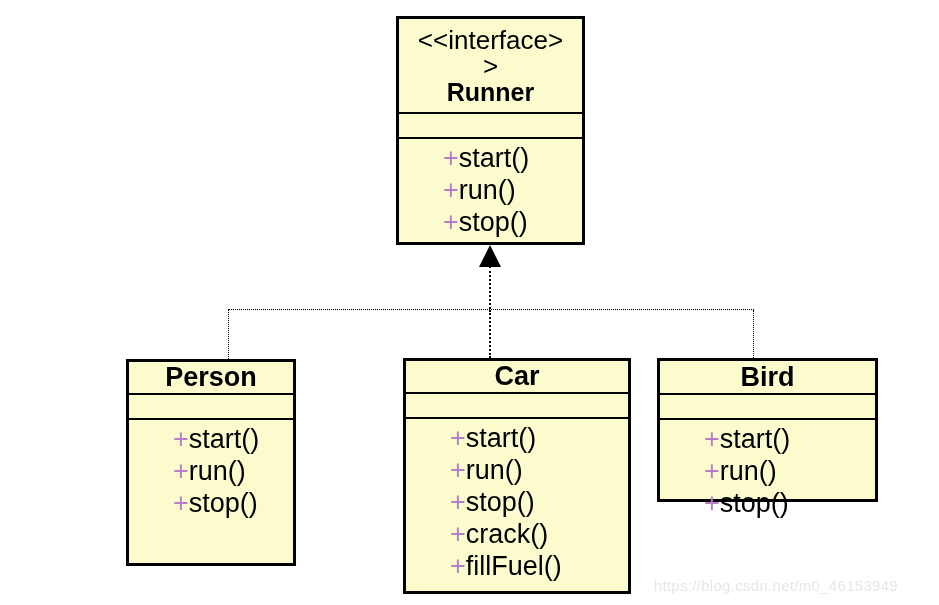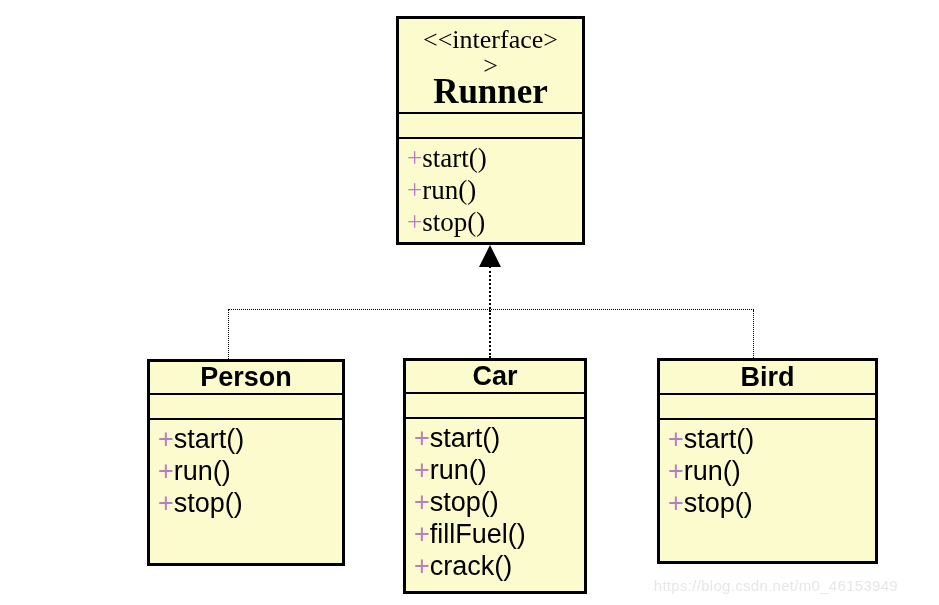--- a/index.html
+++ b/index.html
@@ -36,48 +36,49 @@
     text-align: center;
     line-height: 1;
   }
   .box-attrs {
     box-sizing: border-box;
     height: 25px;
     border-bottom: 2px solid var(--box-border, #000000);
   }
   .box-methods {
     padding-top: 3px;
+    margin-left: 36px;
   }
   .method-row {
     font-size: 27px;
     line-height: 32px;
     padding-left: 8px;
     white-space: nowrap;
     color: #000;
   }
   .vis {
     color: var(--visibility-color, #ba7bc8);
   }
 
   
-  #box-runner { left: 396px; top: 16px; width: 189px; height: 229px; font-family: Liberation Serif, serif; }
+  #box-runner { left: 396px; top: 16px; width: 189px; height: 229px; }
   #box-runner .box-title {
     height: 95px;
     font-weight: normal;
     font-size: 26px;
   }
   #box-runner .box-title .stereotype-line { line-height: 26px; }
-  #box-runner .box-title .iface-name { font-weight: bold; font-size: 35px; line-height: 26px; }
+  #box-runner .box-title .iface-name { font-weight: bold; font-size: 25px; line-height: 26px; }
 
   
-  #box-person { left: 147px; top: 359px; width: 198px; height: 207px; }
+  #box-person { left: 126px; top: 359px; width: 170px; height: 207px; }
   #box-person .box-title { height: 33px; }
-  #box-car    { left: 403px; top: 358px; width: 184px; height: 236px; }
+  #box-car    { left: 403px; top: 358px; width: 228px; height: 236px; }
   #box-car .box-title { height: 33px; }
-  #box-bird   { left: 657px; top: 358px; width: 221px; height: 206px; }
+  #box-bird   { left: 657px; top: 358px; width: 221px; height: 144px; }
   #box-bird .box-title { height: 34px; }
 
   
   .vline { position: absolute; width: 0; }
   .hline { position: absolute; height: 0; }
   #line-stem   { left: 489px; top: 266px; height: 43px; border-left: 2px dotted var(--line-color, #000); }
   #line-horiz  { left: 228px; top: 309px; width: 526px; border-top: 1px dotted var(--line-color, #000); }
   #drop-left   { left: 228px; top: 310px; height: 49px; border-left: 1px dotted var(--line-color, #000); }
   #drop-center { left: 489px; top: 310px; height: 48px; border-left: 2px dotted var(--line-color, #000); }
   #drop-right  { left: 753px; top: 310px; height: 48px; border-left: 1px dotted var(--line-color, #000); }
@@ -142,22 +143,22 @@
     </div>
   </div>
 
   <div class="uml-box" id="box-car">
     <div class="box-title">Car</div>
     <div class="box-attrs"></div>
     <div class="box-methods">
       <div class="method-row"><span class="vis">+</span><span>start()</span></div>
       <div class="method-row"><span class="vis">+</span><span>run()</span></div>
       <div class="method-row"><span class="vis">+</span><span>stop()</span></div>
+      <div class="method-row"><span class="vis">+</span><span>crack()</span></div>
       <div class="method-row"><span class="vis">+</span><span>fillFuel()</span></div>
-      <div class="method-row"><span class="vis">+</span><span>crack()</span></div>
     </div>
   </div>
 
   <div class="uml-box" id="box-bird">
     <div class="box-title">Bird</div>
     <div class="box-attrs"></div>
     <div class="box-methods">
       <div class="method-row"><span class="vis">+</span><span>start()</span></div>
       <div class="method-row"><span class="vis">+</span><span>run()</span></div>
       <div class="method-row"><span class="vis">+</span><span>stop()</span></div>

